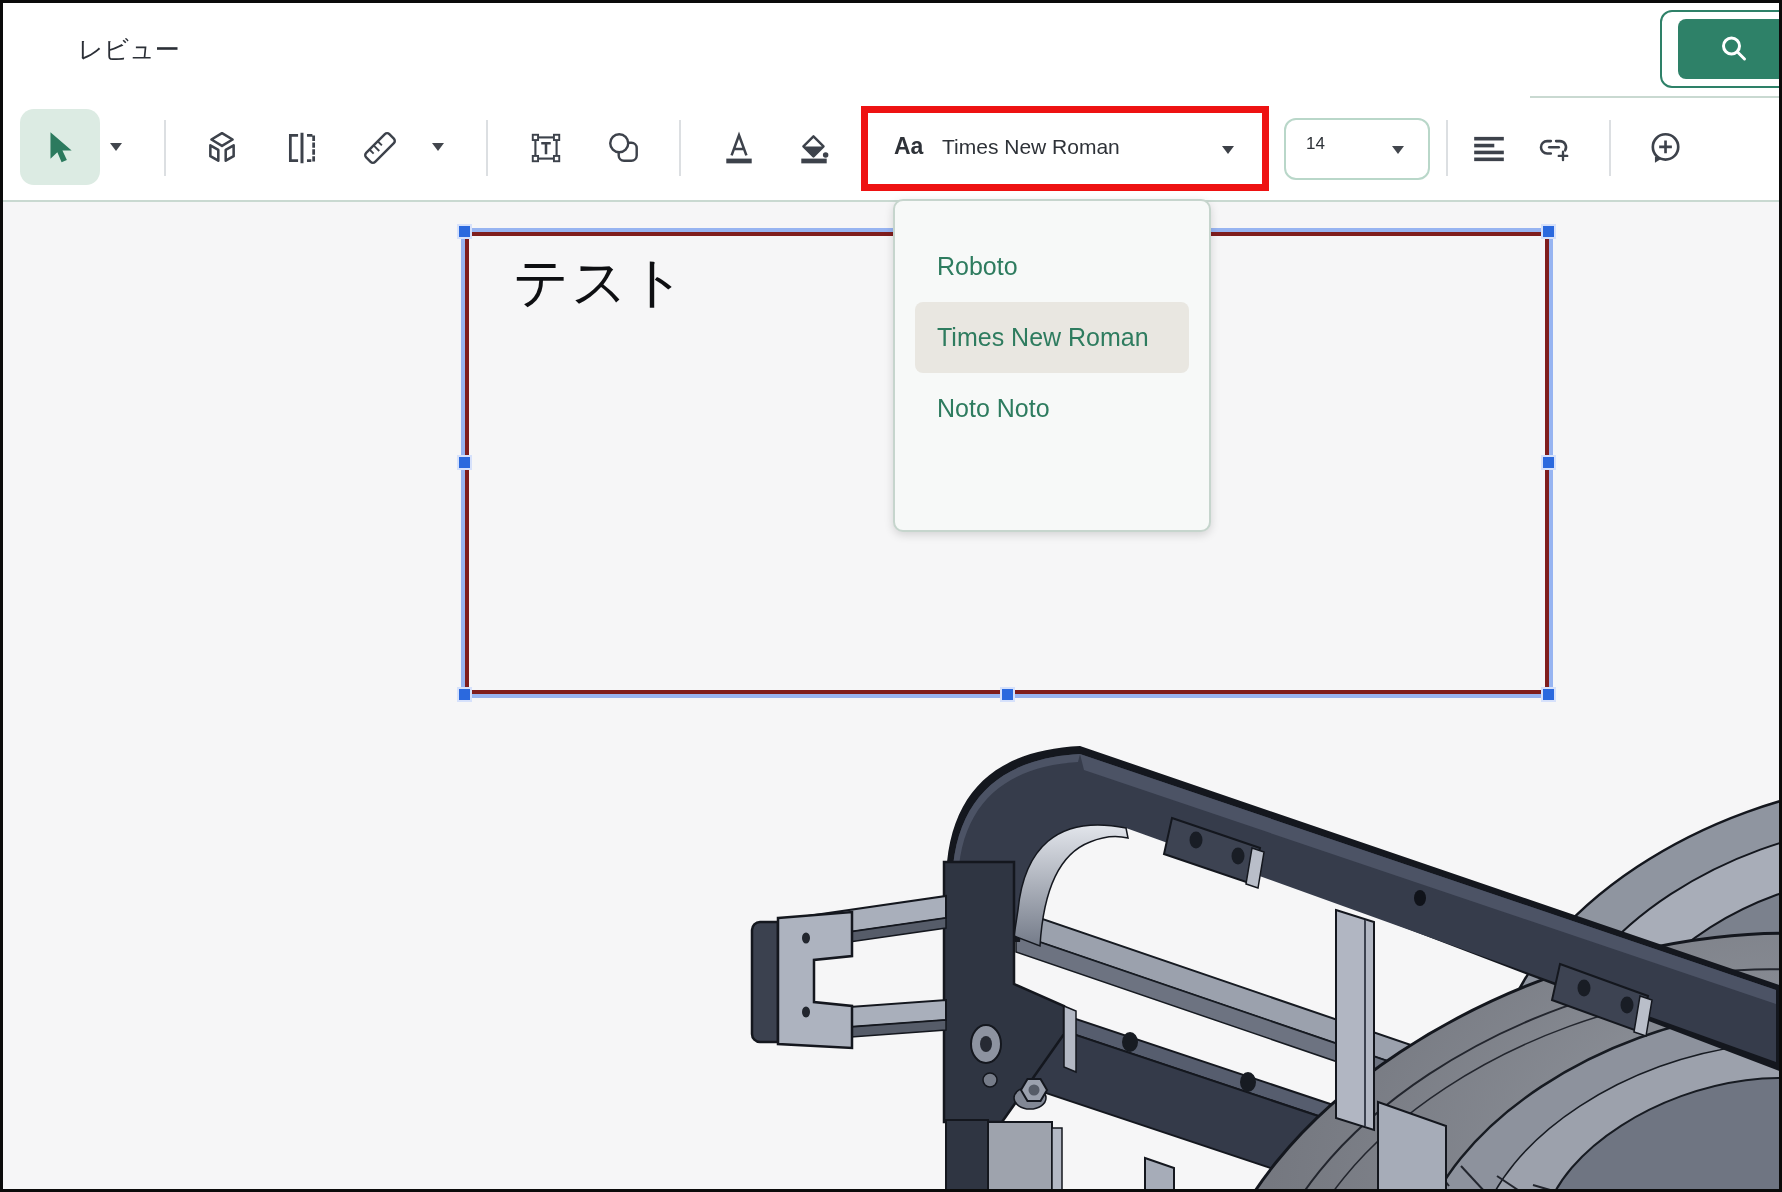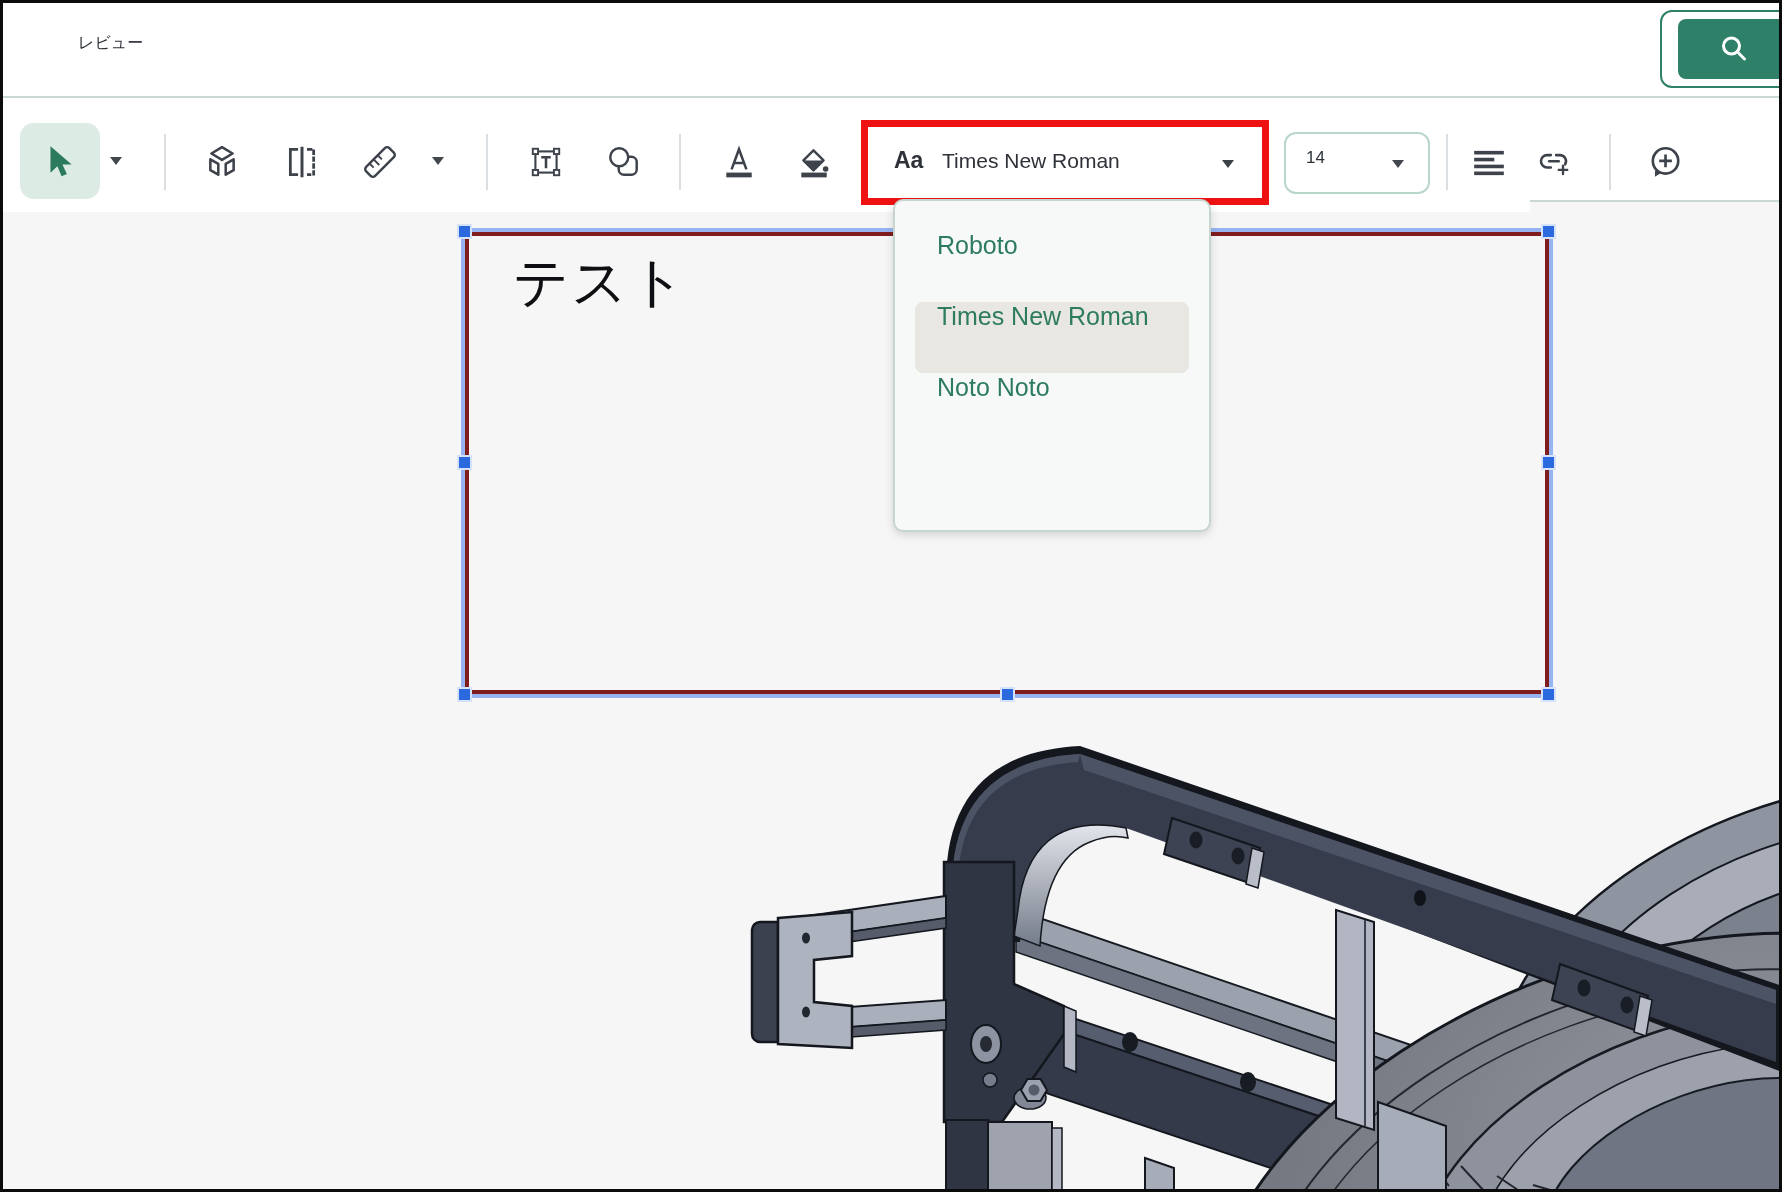--- a/index.html
+++ b/index.html
@@ -4,34 +4,34 @@
 <style>
   html,body{margin:0;padding:0;background:#e8e8e8;}
   #page{
     position:relative;width:1782px;height:1192px;overflow:hidden;
     background:#ffffff;font-family:"Liberation Sans",sans-serif;
   }
   #frame-border{position:absolute;inset:0;border:3px solid #0b0b0b;z-index:99;pointer-events:none;}
 
   
   #header{position:absolute;left:0;top:0;width:1782px;height:96px;background:#fff;z-index:4;}
-  #page-title{position:absolute;left:78px;top:33px;font-size:16px;color:#2b2f36;text-align:center;}
+  #page-title{position:absolute;left:78px;top:33px;font-size:25px;color:#2b2f36;text-align:center;}
   #header-divider{position:absolute;left:0;top:96px;width:1782px;height:2px;background:#c9d9d1;z-index:4;}
   #search-ring{
     position:absolute;left:1660px;top:10px;width:150px;height:78px;background:#fff;
     border:2px solid #2e8168;border-radius:12px;z-index:5;box-sizing:border-box;
   }
   #search-button{
     position:absolute;left:16px;top:7px;width:130px;height:60px;background:#2e8168;
     border-radius:8px;display:flex;align-items:center;
   }
   #search-button svg{margin-left:40px;}
 
   
-  #toolbar{position:absolute;left:0;top:110px;width:1530px;height:102px;background:#fff;z-index:5;}
+  #toolbar{position:absolute;left:0;top:96px;width:1530px;height:102px;background:#fff;z-index:5;}
   #toolbar-divider{position:absolute;left:0;top:200px;width:1782px;height:2px;background:#c9d9d1;z-index:4;}
   .tb-divider{position:absolute;top:24px;width:2px;height:56px;background:#dcdfe2;}
   .icon-btn{position:absolute;top:34px;width:36px;height:36px;cursor:pointer;}
   .caret{position:absolute;top:47px;width:0;height:0;border-left:6px solid transparent;
          border-right:6px solid transparent;border-top:8px solid #42464d;}
   #select-tool{
     position:absolute;left:20px;top:13px;width:80px;height:76px;background:#dcebe3;
     border-radius:14px;display:flex;align-items:center;justify-content:center;
   }
   #font-highlight{
@@ -66,21 +66,21 @@
     position:absolute;left:44px;top:10px;font-family:"Liberation Serif","DejaVu Serif",serif;
     font-size:55px;color:#0e0f12;letter-spacing:2px;white-space:nowrap;
   }
 
   
   #font-dropdown{
     position:absolute;left:893px;top:199px;width:318px;height:333px;background:#f7f9f8;
     border:2px solid #c6d5cd;border-radius:10px;box-sizing:border-box;z-index:10;
     box-shadow:0 3px 10px rgba(0,0,0,0.14);padding-top:30px;
   }
-  .dd-item{position:relative;height:71px;display:flex;cursor:pointer;}
+  .dd-item{position:relative;height:71px;display:flex;align-items:center;cursor:pointer;}
   .dd-item span{margin-left:42px;font-size:25px;color:#2e7c5f;white-space:nowrap;}
   .dd-item.selected{background:#e9e7e1;border-radius:8px;margin:0 20px;}
   .dd-item.selected span{margin-left:22px;}
 
   svg{display:block;}
 </style>
 </head>
 <body>
 
 <div id="page">

